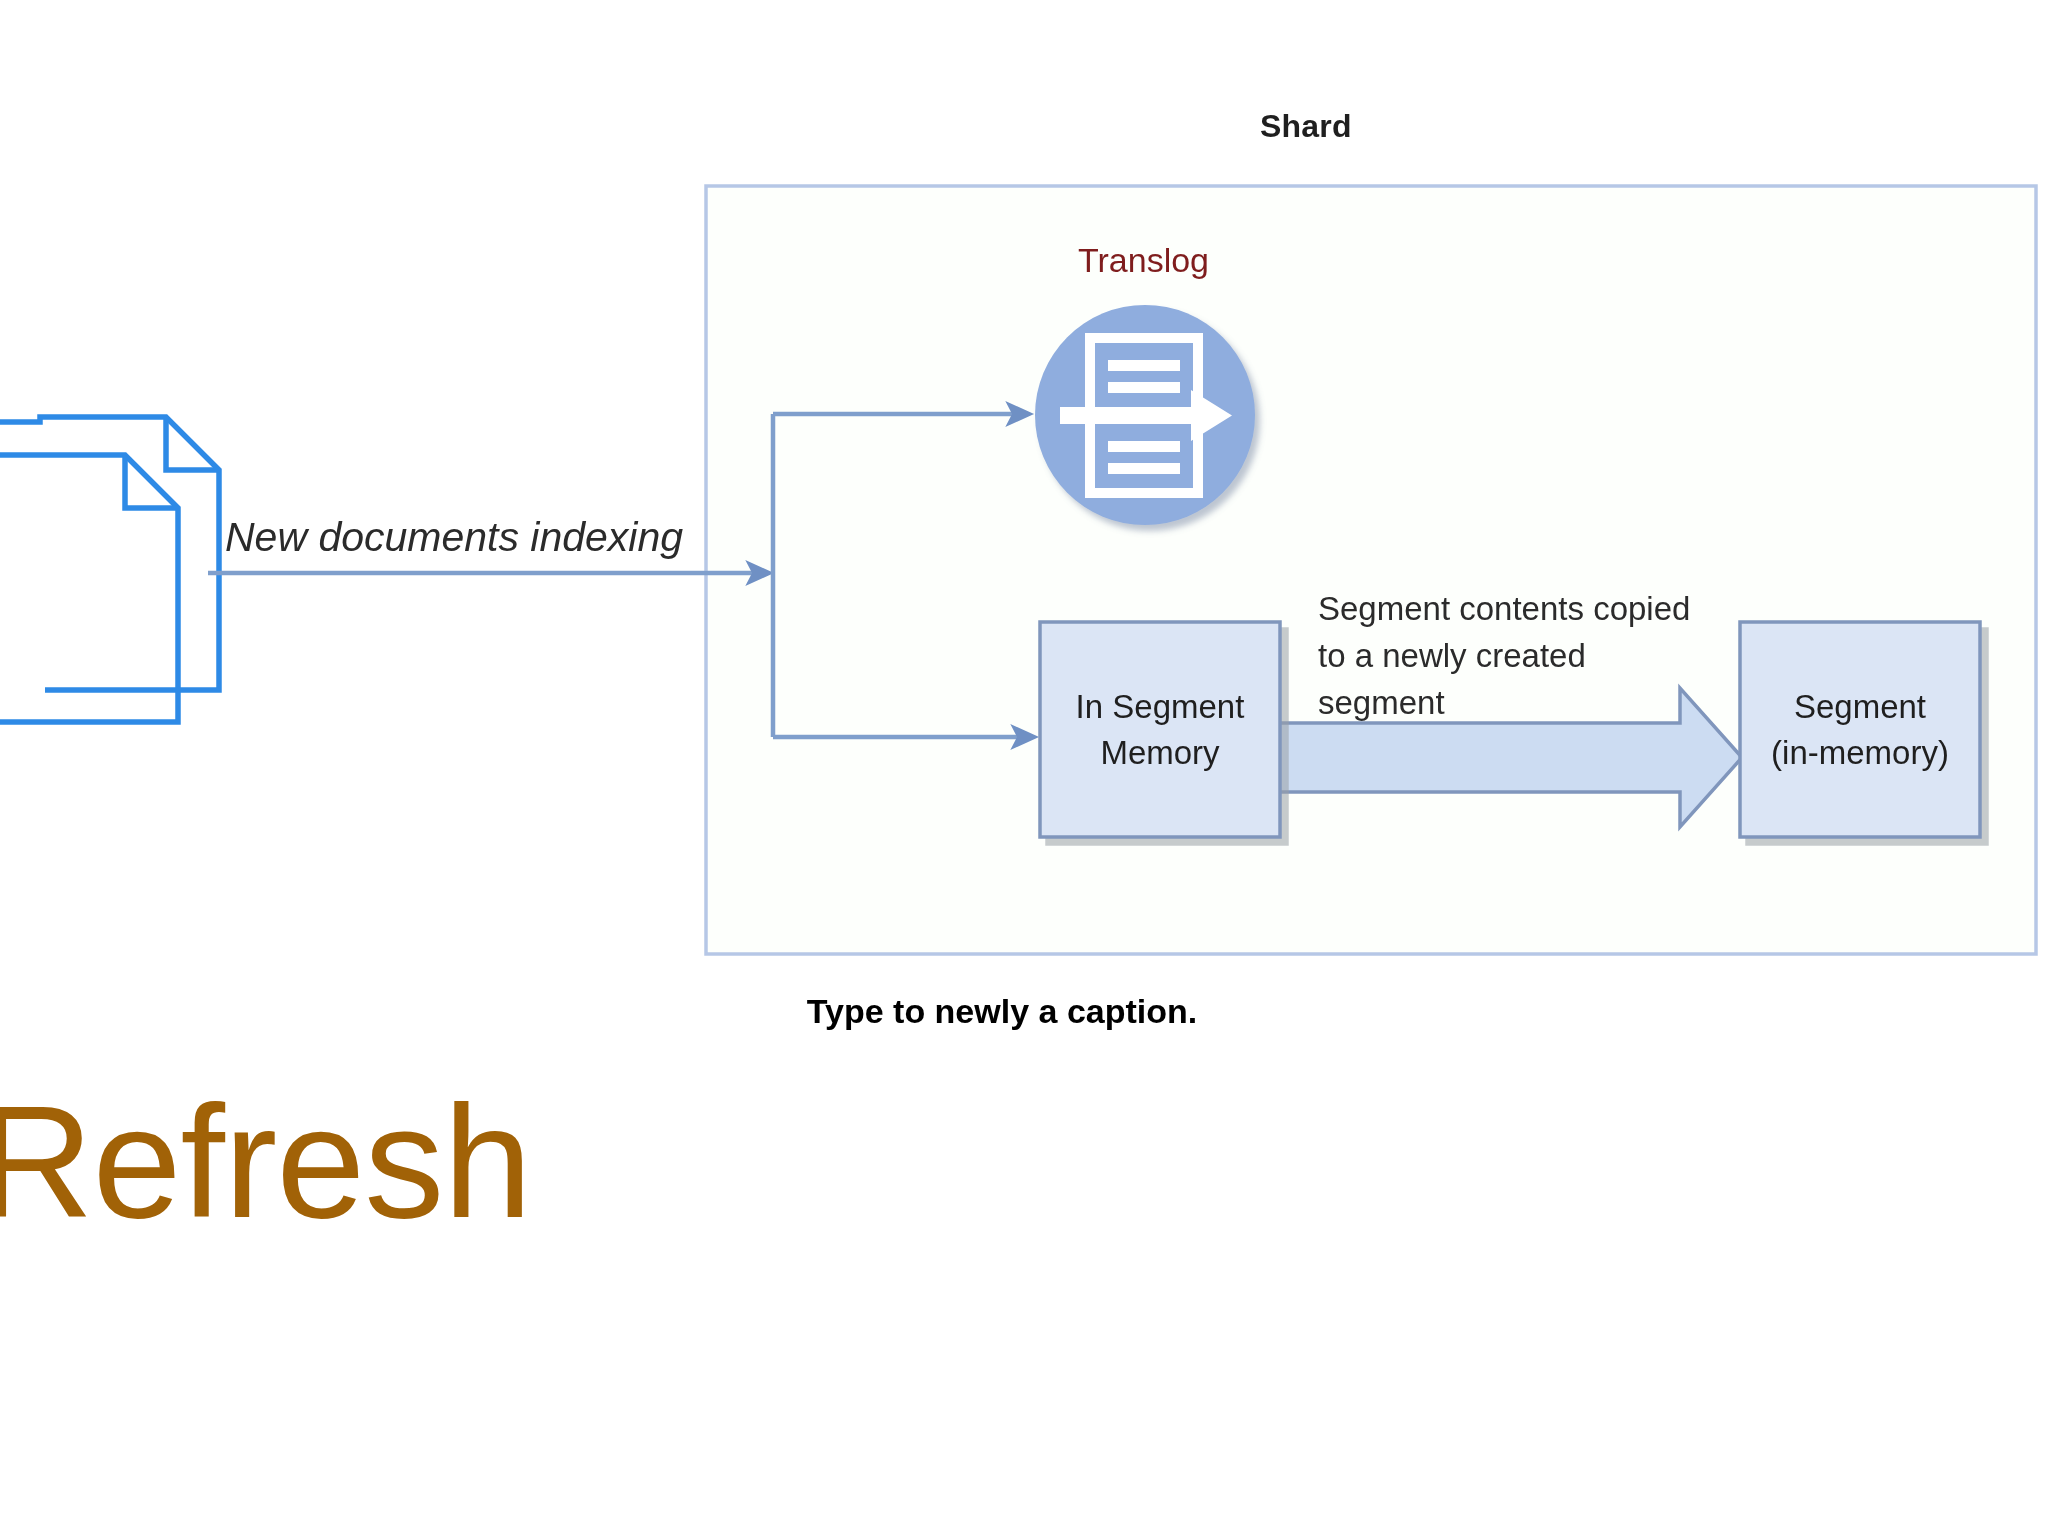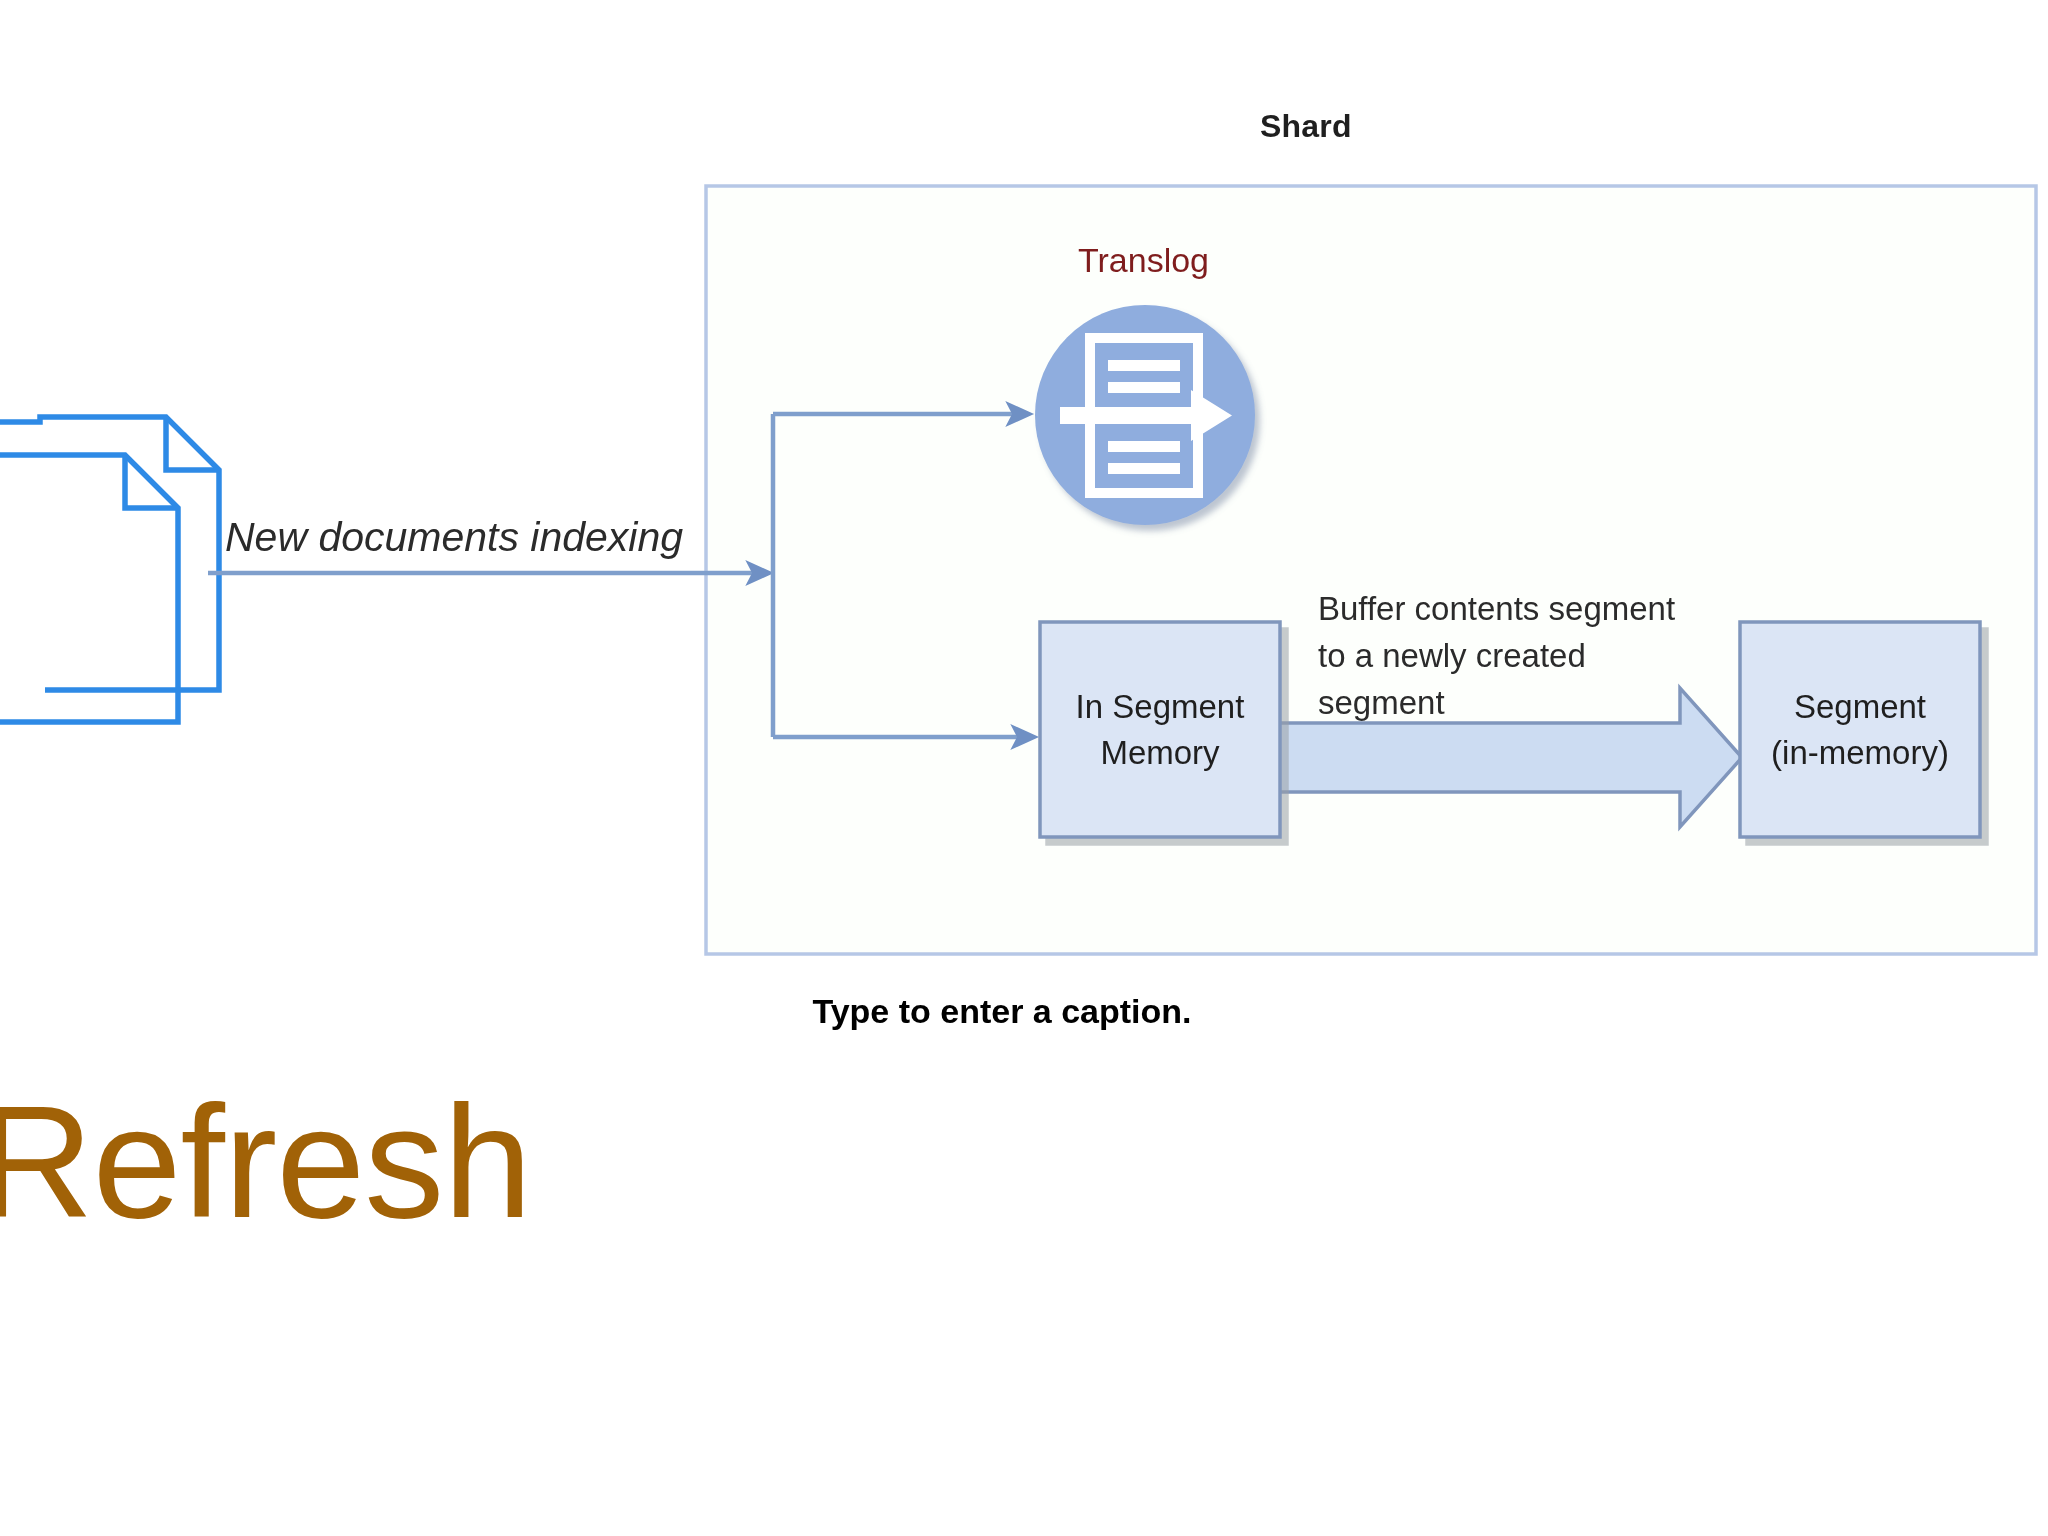--- a/index.html
+++ b/index.html
@@ -173,35 +173,35 @@
 
     <rect x="1740" y="622" width="240" height="215" fill="#dbe5f5" stroke="#8096bc" stroke-width="3.5" filter="url(#boxshadow)"></rect>
   </svg>
 
   <div class="lbl shard-title">Shard</div>
 
   <div class="lbl translog-title">Translog</div>
 
   <div class="lbl ndi-label">New documents indexing</div>
 
-  <div class="lbl copy-label">Buffer contents segment
+  <div class="lbl copy-label">Segment contents copied
 to a newly created
 segment</div>
 
   <div class="box-text imb">
     <span>In Segment</span>
     <span>Memory</span>
   </div>
 
   <div class="box-text seg">
     <span>Segment</span>
     <span>(in-memory)</span>
   </div>
 
   <div class="caption">
-    <span class="caption-inner">Type to enter a caption.</span>
+    <span class="caption-inner">Type to newly a caption.</span>
   </div>
 
   <div class="refresh">
     <span class="refresh-inner">Refresh</span>
   </div>
 
 </div>
 
 </body></html>

